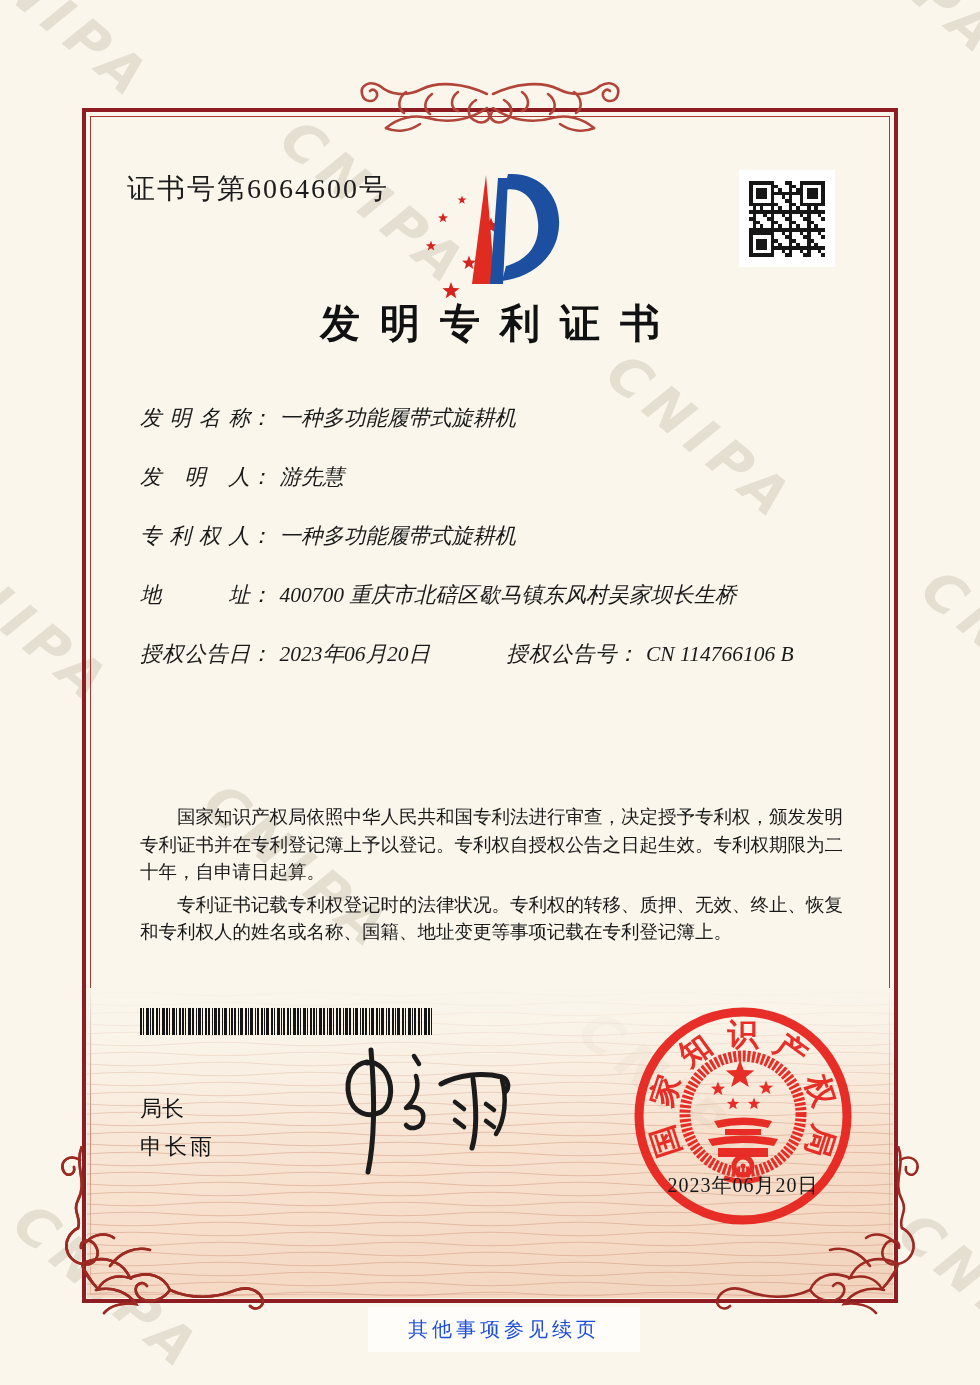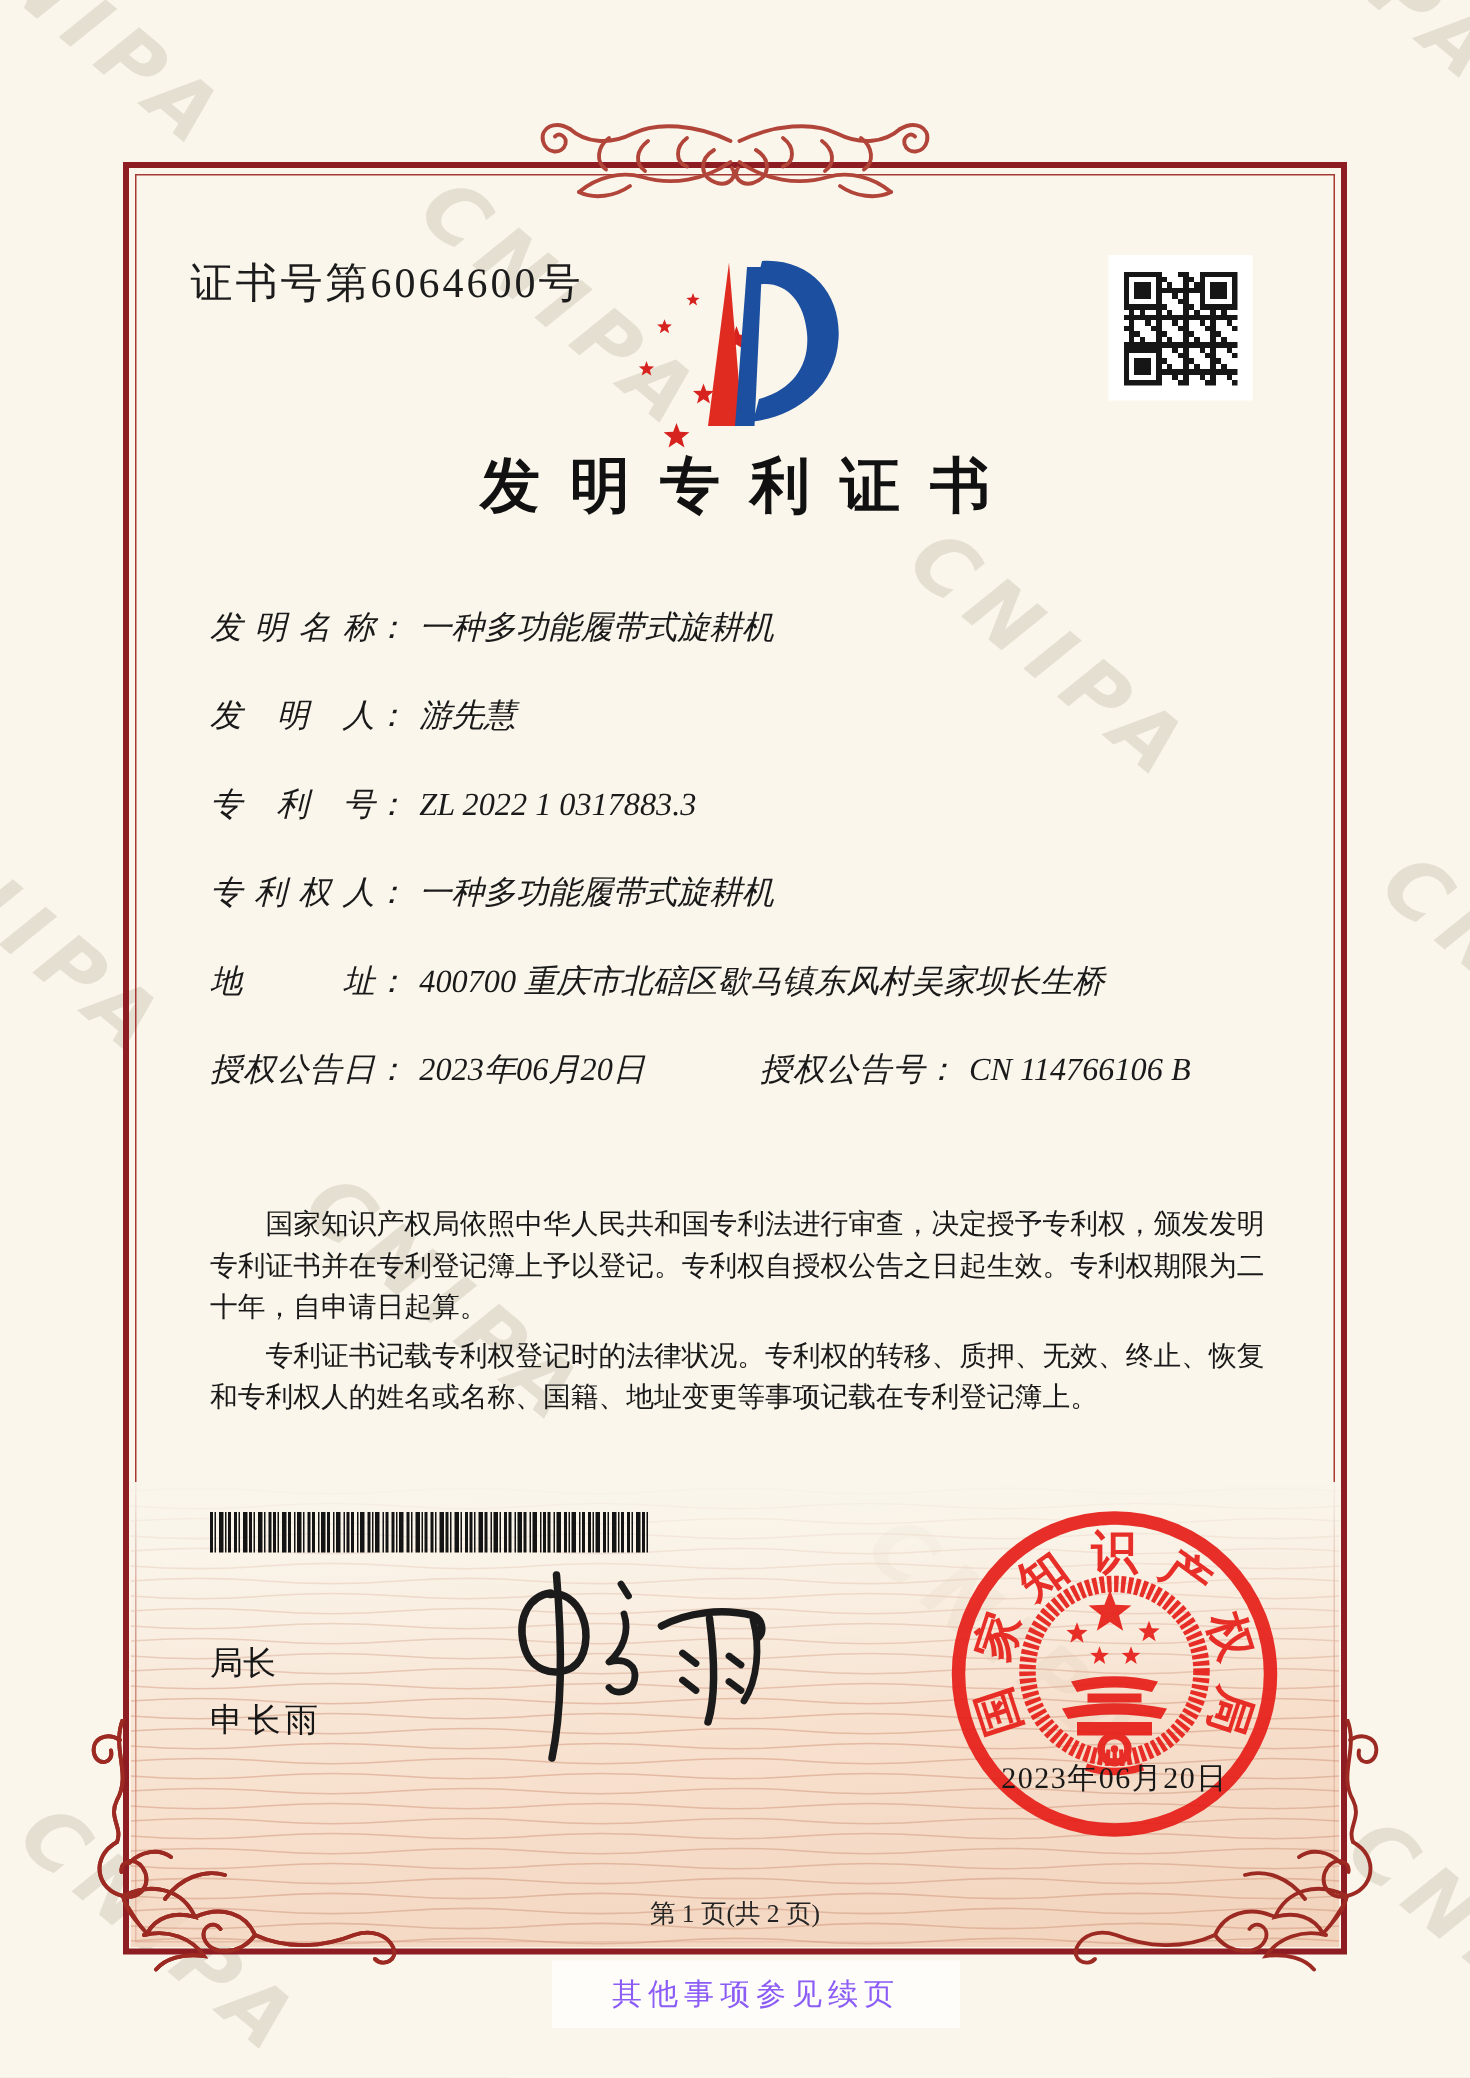--- a/index.html
+++ b/index.html
@@ -59,21 +59,21 @@
   
   #seal{position:absolute;left:630px;top:1003px;z-index:6;opacity:0.93;}
   #seal-date{position:absolute;left:630px;top:1172px;width:226px;z-index:7;text-align:center;
              font-size:20px;color:#181818;letter-spacing:1px;}
 
   
   #page-info{position:absolute;left:82px;right:82px;top:1264px;z-index:5;text-align:center;
              font-size:17px;color:#242424;}
   #note-box{position:absolute;left:368px;top:1307px;width:272px;height:45px;z-index:5;
             background:#fefdfa;display:flex;align-items:center;justify-content:center;}
-  #note-box span{font-size:20px;letter-spacing:4px;color:#8b5cf6;}
+  #note-box span{font-size:20px;letter-spacing:4px;color:#1d4ed8;}
 </style>
 </head>
 <body>
 
 <div id="page">
 
   <span class="wm" style="left:-55px;top:-15px">CNIPA</span>
   <span class="wm" style="left:795px;top:-58px">CNIPA</span>
   <span class="wm" style="left:262px;top:172px">CNIPA</span>
   <span class="wm" style="left:588px;top:406px">CNIPA</span>
@@ -428,23 +428,20 @@
   <div id="title">发明专利证书</div>
 
   <div id="fields">
     <div class="frow">
       <span class="flabel">发明名称</span><span class="fcolon">：</span><span class="fvalue">一种多功能履带式旋耕机</span>
     </div>
     <div class="frow">
       <span class="flabel">发明人</span><span class="fcolon">：</span><span class="fvalue">游先慧</span>
     </div>
     <div class="frow">
-      <span class="flabel">专利号</span><span class="fcolon">：</span><span class="fvalue">ZL 2022 1 0317883.3</span>
-    </div>
-    <div class="frow">
       <span class="flabel">专利权人</span><span class="fcolon">：</span><span class="fvalue">一种多功能履带式旋耕机</span>
     </div>
     <div class="frow">
       <span class="flabel">地址</span><span class="fcolon">：</span><span class="fvalue">400700 重庆市北碚区歇马镇东风村吴家坝长生桥</span>
     </div>
     <div class="frow">
       <span class="flabel">授权公告日</span><span class="fcolon">：</span><span class="fvalue1">2023年06月20日</span><span class="flabel">授权公告号</span><span class="fcolon">：</span><span class="fvalue">CN 114766106 B</span>
     </div>
   </div>
 
@@ -498,18 +495,17 @@
         <text x="113" y="42" text-anchor="middle" transform="rotate(-72 113 113)">家</text>
         <text x="113" y="42" text-anchor="middle" transform="rotate(-36 113 113)">知</text>
         <text x="113" y="42" text-anchor="middle" transform="rotate(0 113 113)">识</text>
         <text x="113" y="42" text-anchor="middle" transform="rotate(36 113 113)">产</text>
         <text x="113" y="42" text-anchor="middle" transform="rotate(72 113 113)">权</text>
         <text x="113" y="42" text-anchor="middle" transform="rotate(108 113 113)">局</text>
       </g>
   </svg>
   <div id="seal-date">2023年06月20日</div>
 
-  <div id="page-info">第 1 页(共 2 页)</div>
   <div id="note-box">
     <span>其他事项参见续页</span>
   </div>
 
 </div>
 
 </body></html>

